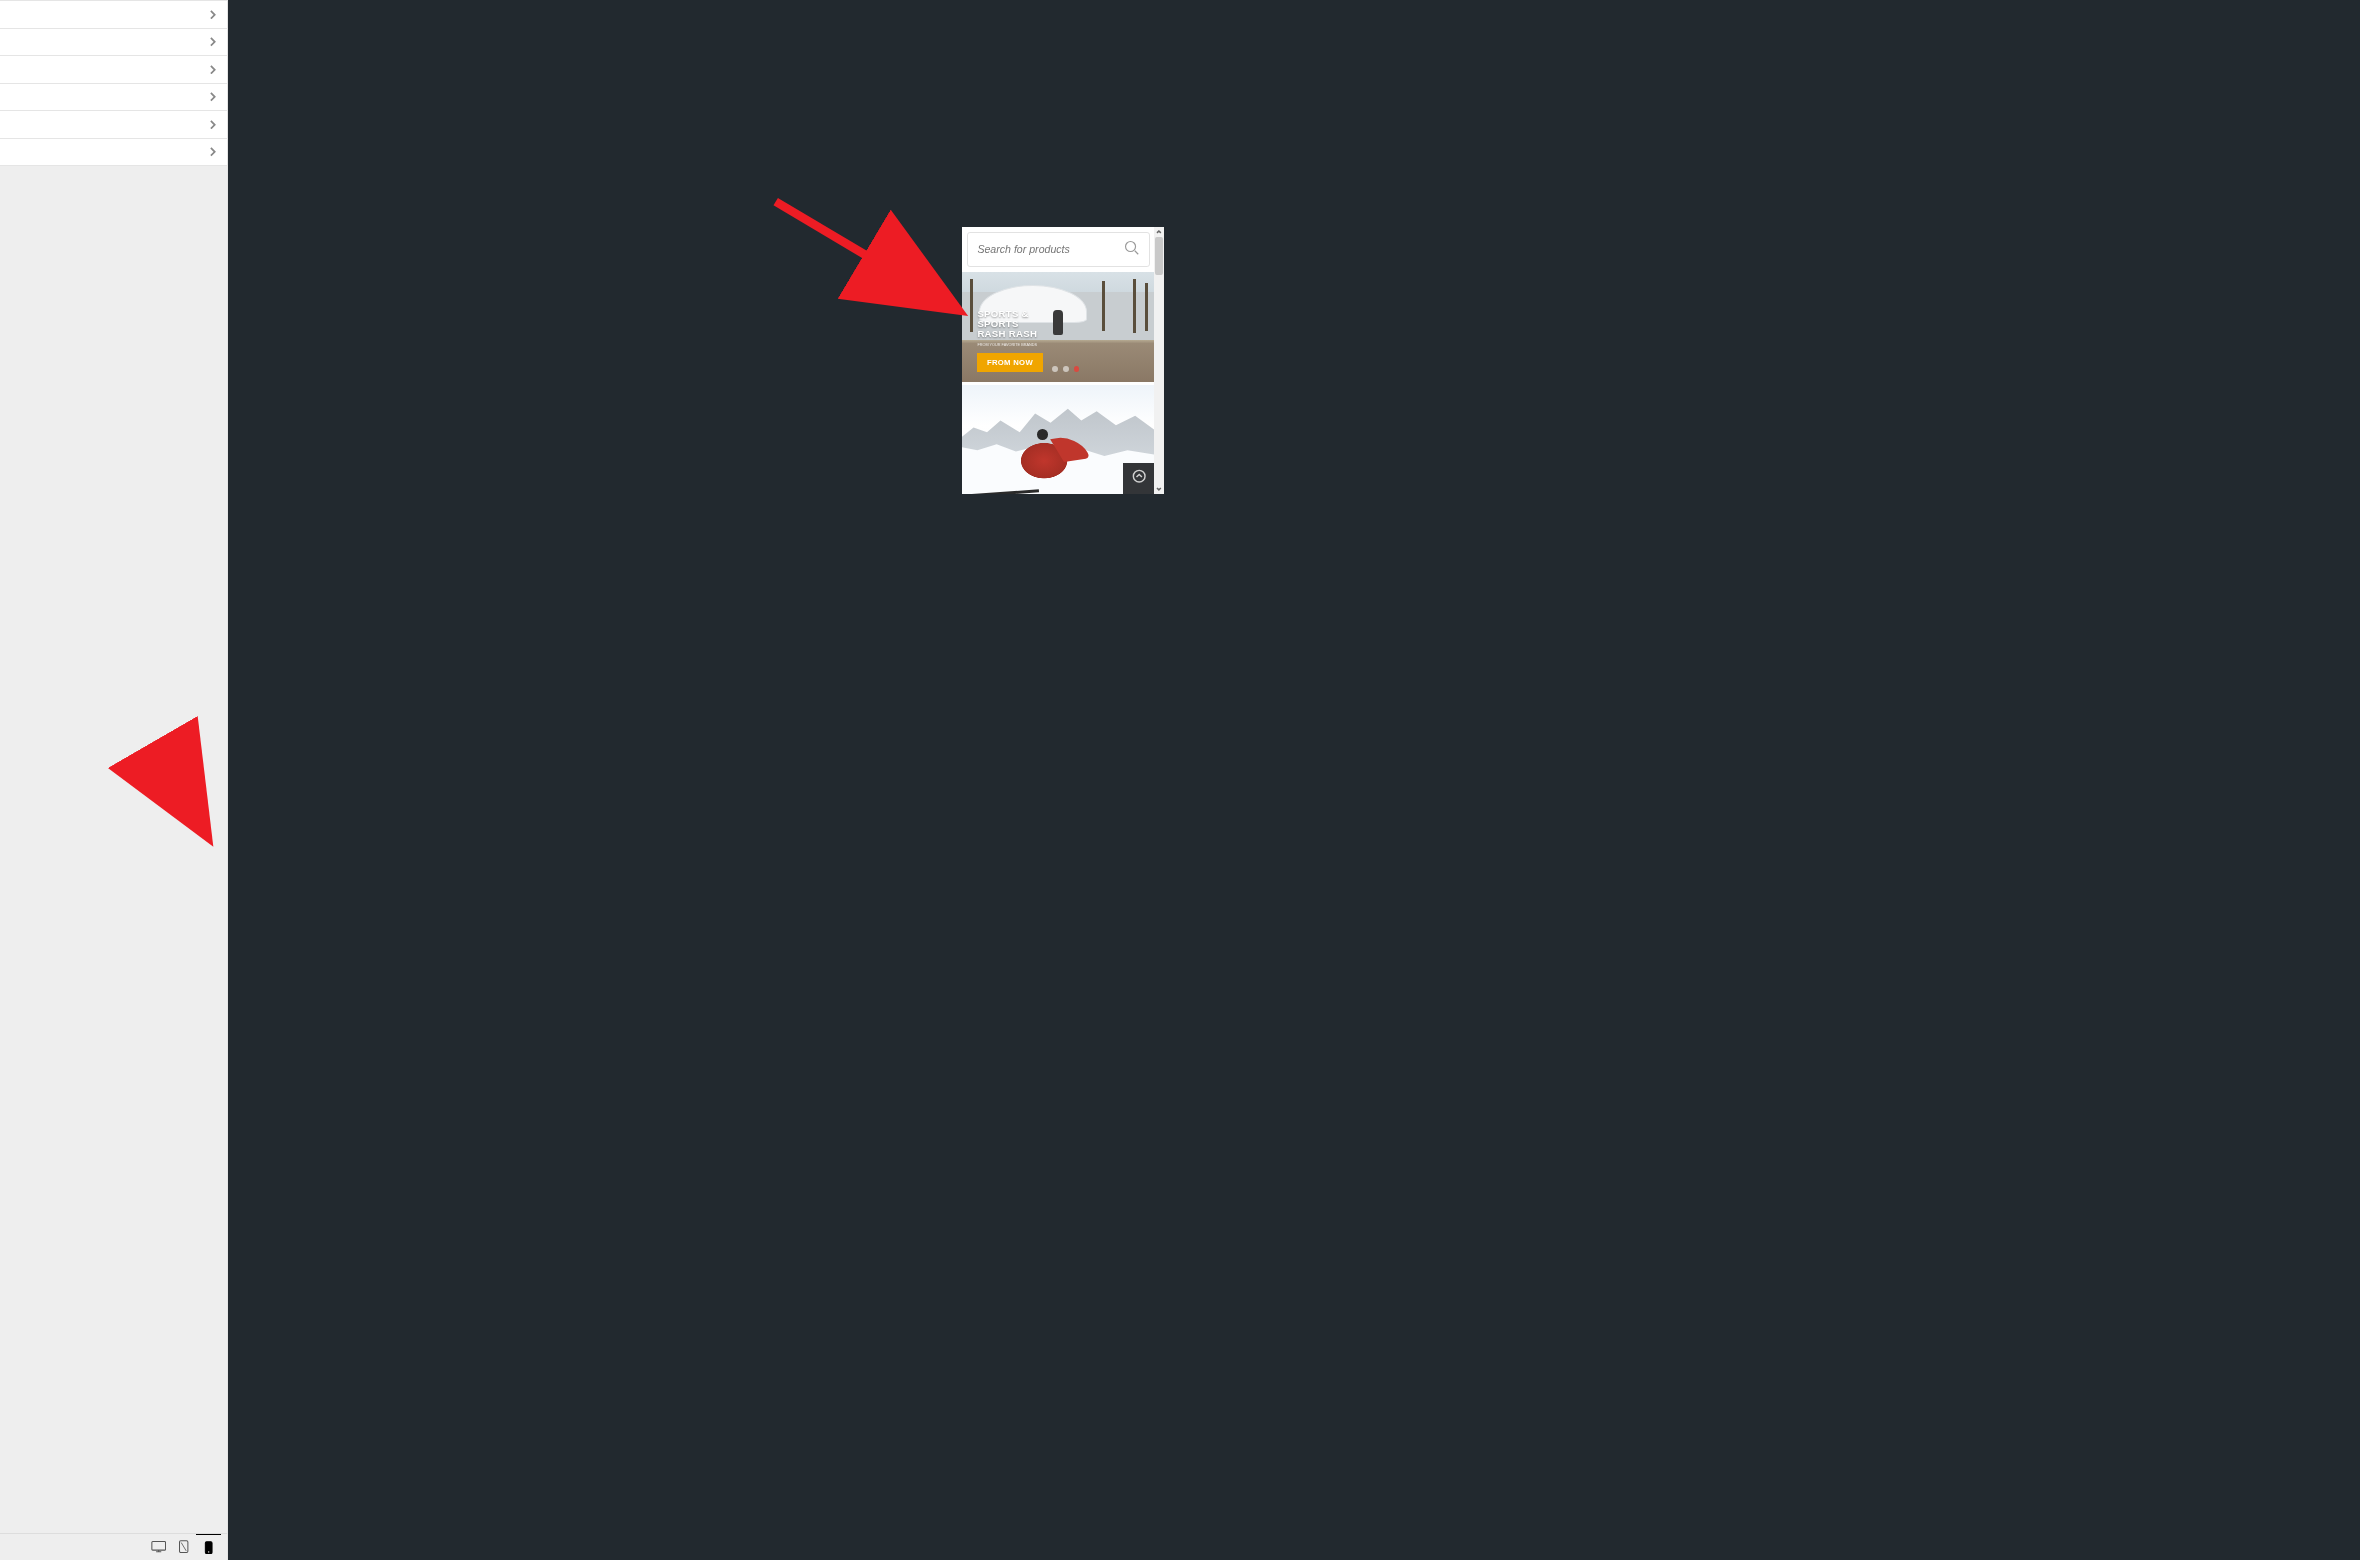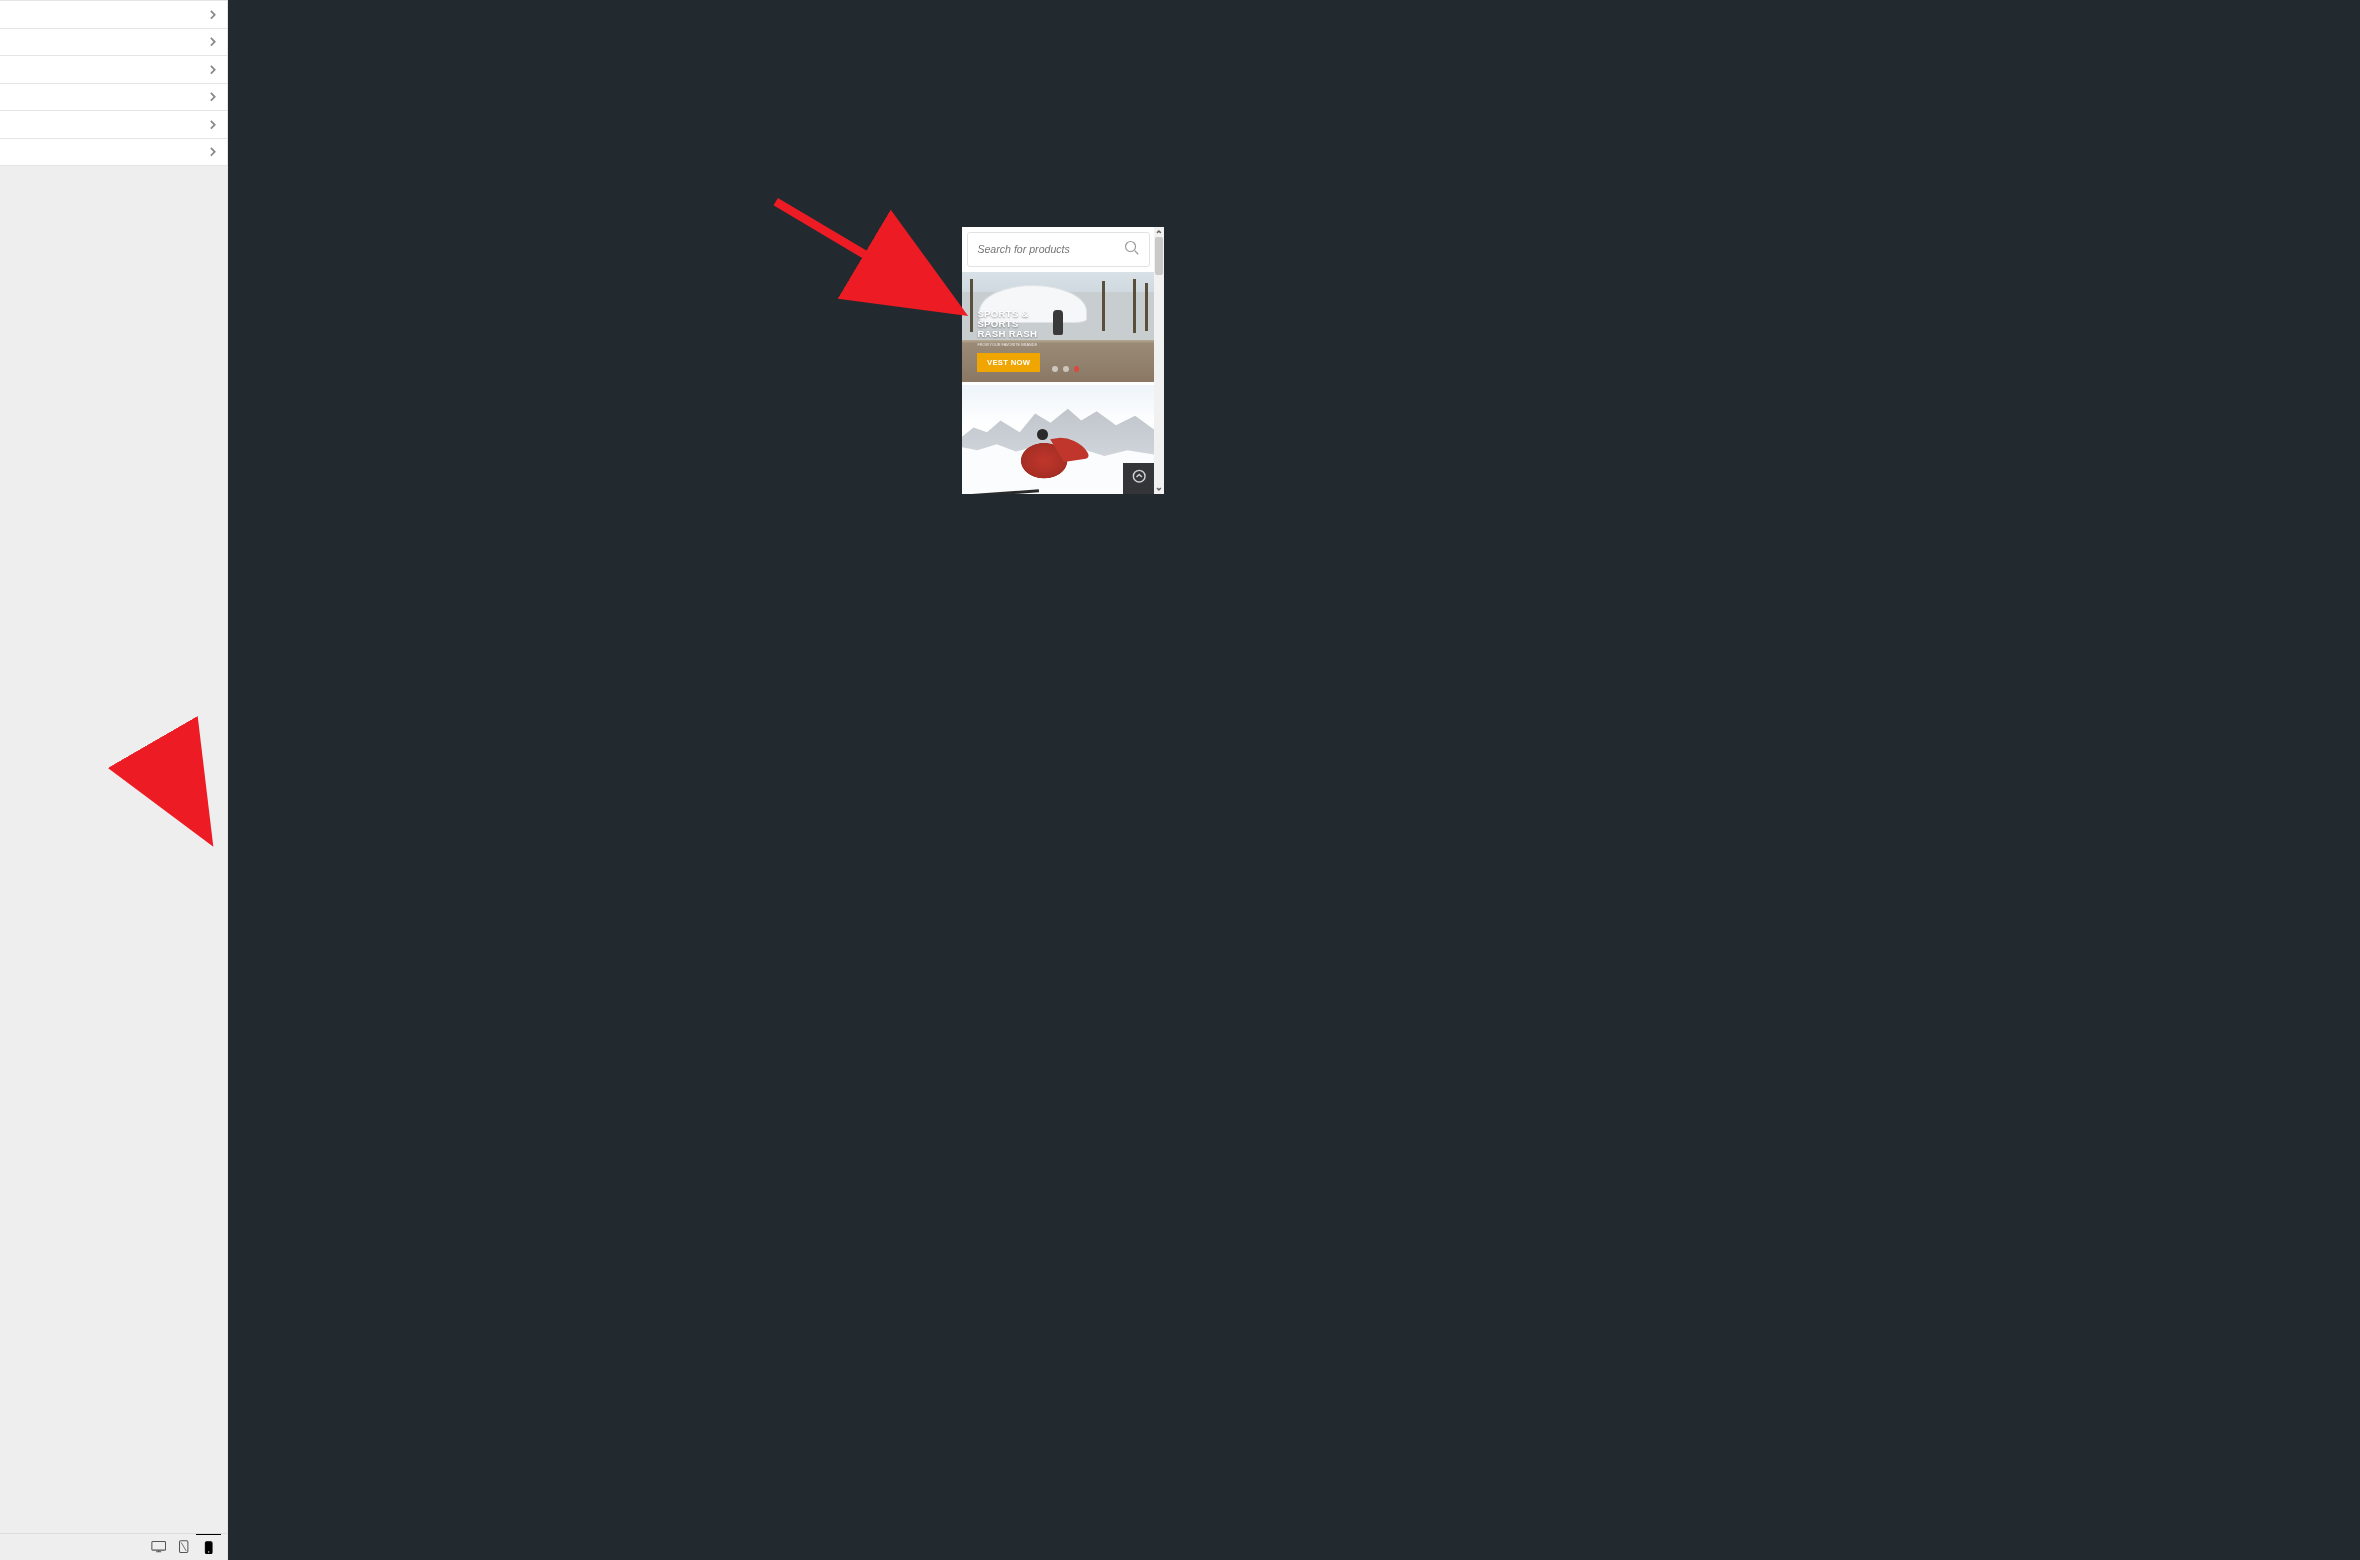--- a/index.html
+++ b/index.html
@@ -362,21 +362,21 @@
             <span></span>
             <span></span>
             <span></span>
             <span></span>
           </div>
         <div class="mp-hero-person"></div>
         <div class="mp-hero-text"><span>SPORTS &amp;</span>
 <span>SPORTS</span>
 <span>RASH RASH</span></div>
         <div class="mp-hero-sub">FROM YOUR FAVORITE BRANDS</div>
-        <button class="mp-hero-btn">VEST NOW</button>
+        <button class="mp-hero-btn">FROM NOW</button>
         <div class="mp-hero-dots">
           <span></span>
           <span></span>
           <span class="active"></span>
         </div>
       </div>
 
       <div class="mp-block2">
         <div class="mp-mountain"></div>
         <div class="mp-snow"></div>

